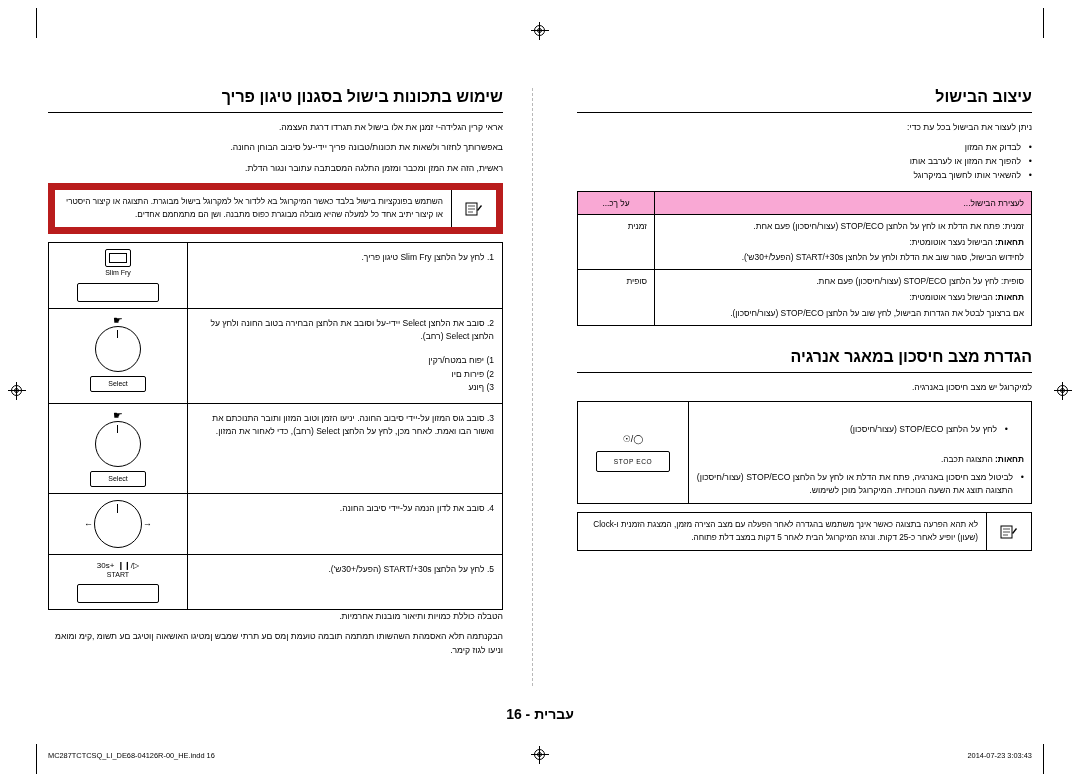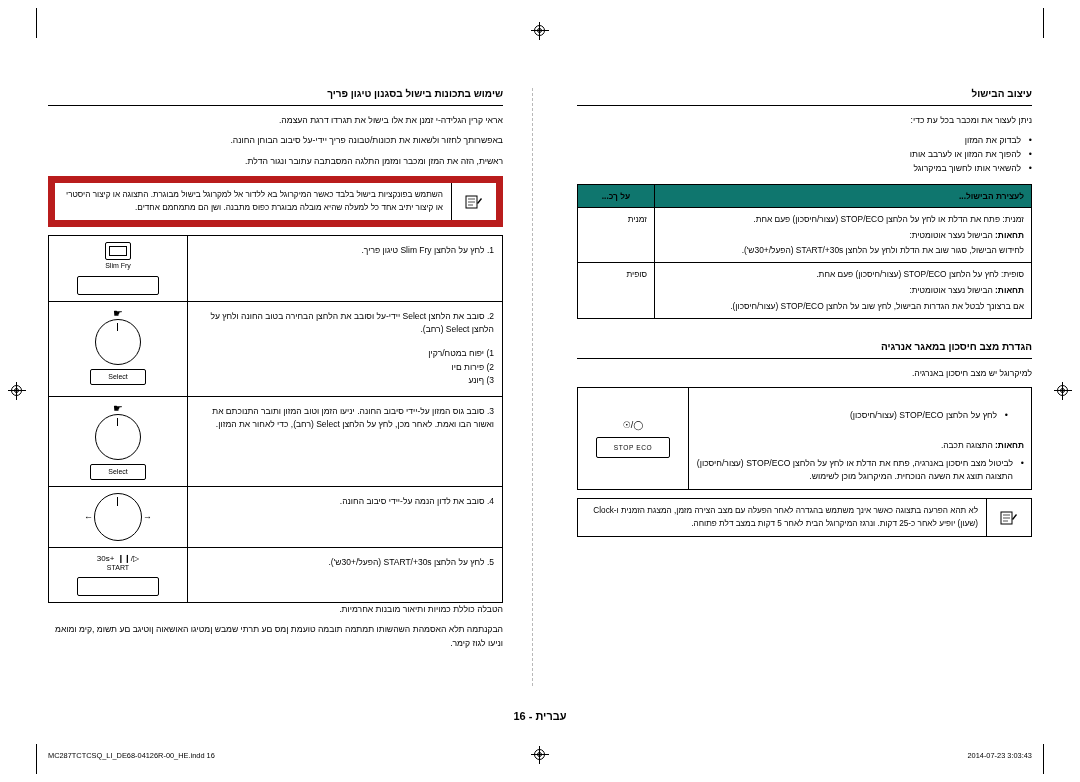--- a/index.html
+++ b/index.html
@@ -23,32 +23,32 @@
   .cropmark{position:absolute;background:#000;}
 
   
   .col{position:absolute;top:88px;}
   .col-right{right:48px;width:455px;}
   .col-left{left:48px;width:455px;}
 
   .divider{position:absolute;left:532px;top:88px;bottom:96px;border-left:1px dashed #b9b9b9;}
 
   h2.sect{
-    font-size:10px;font-weight:bold;text-align:right;margin:0 0 6px 0;
+    font-size:16px;font-weight:bold;text-align:right;margin:0 0 6px 0;
     direction:rtl;
   }
   .rule{border-top:1px solid #000;margin:0 0 8px 0;}
   p.body{font-size:8.6px;line-height:1.55;margin:0 0 7px 0;direction:rtl;text-align:right;}
   ul.bul{margin:0 0 8px 0;padding:0;list-style:none;direction:rtl;}
   ul.bul li{font-size:8.6px;line-height:1.6;position:relative;padding-right:11px;}
   ul.bul li:before{content:"•";position:absolute;right:0;top:-1px;font-size:9px;}
 
   table.t{border-collapse:collapse;width:100%;direction:rtl;}
   table.t td,table.t th{border:1px solid #000;padding:5px 7px;font-size:8.4px;vertical-align:top;text-align:right;line-height:1.5;}
-  th.hd{font-weight:bold;background:#0f766e;font-size:8.6px;}
+  th.hd{font-weight:normal;background:#f9a8d4;font-size:8.6px;}
   .sub{font-weight:bold;}
   td.lab{width:62px;text-align:center;vertical-align:middle;font-size:8.6px;}
 
   
   .note{border:1px solid #000;display:flex;direction:rtl;margin:8px 0;}
   .note .ico{width:44px;border-left:1px solid #000;display:flex;align-items:center;justify-content:center;}
   .note .txt{flex:1;padding:6px 8px;font-size:8.2px;line-height:1.55;direction:rtl;text-align:right;}
   .note2{border:7px solid #b91c1c;display:flex;direction:rtl;margin:8px 0;}
   .note2 .ico{width:44px;border-left:1px solid #000;display:flex;align-items:center;justify-content:center;}
   .note2 .txt{flex:1;padding:6px 8px;font-size:8.2px;line-height:1.55;direction:rtl;text-align:right;}
@@ -59,21 +59,21 @@
   td.stext{padding:8px 8px 8px 8px;text-align:right;line-height:1.6;}
   td.simg{width:126px;padding:6px;text-align:center;vertical-align:middle;}
   .num{font-weight:normal;}
 
   .btnbox{width:80px;height:17px;border:1px solid #000;border-radius:2px;margin:5px auto 0;background:#fff;}
 
   .dial{width:44px;height:44px;border:1.2px solid #000;border-radius:50%;margin:0 auto;position:relative;background:#fff;}
   .dial .tick{position:absolute;background:#000;}
   .selbox{width:54px;height:14px;border:1px solid #000;border-radius:2px;margin:4px auto 0;display:flex;align-items:center;justify-content:center;font-size:7px;}
 
-  .footer-page{position:absolute;left:0;right:0;bottom:60px;text-align:center;font-size:11px;font-weight:bold;direction:rtl;}
+  .footer-page{position:absolute;left:0;right:0;bottom:60px;text-align:center;font-size:14px;font-weight:bold;direction:rtl;}
   .footer-left{position:absolute;left:48px;bottom:22px;font-size:7.4px;color:#000;}
   .footer-right{position:absolute;right:48px;bottom:22px;font-size:7.4px;color:#000;}
   .smallcap{font-size:7px;text-align:center;line-height:1.2;}
 </style>
 </head>
 <body>
 
 <div class="page">
 
   <div class="cropmark" style="left:36px;top:8px;width:1px;height:30px;"></div>
@@ -97,21 +97,21 @@
       <div class="circ"></div>
       <div class="circ2"></div>
     </div>
 
   <div class="divider"></div>
 
   <div class="col col-right">
     <h2 class="sect">עיצוב הבישול</h2>
     <div class="rule"></div>
 
-    <p class="body">ניתן לעצור את ומכבר בכל עת כדי:</p>
+    <p class="body">ניתן לעצור את הבישול בכל עת כדי:</p>
     <ul class="bul">
       <li>לבדוק את המזון</li>
       <li>להפוך את המזון או לערבב אותו</li>
       <li>להשאיר אותו לחשוך במיקרוגל</li>
     </ul>
 
     <table class="t">
       <tbody>
           <tr>
         <th class="hd">לעצירת הבישול...</th>

